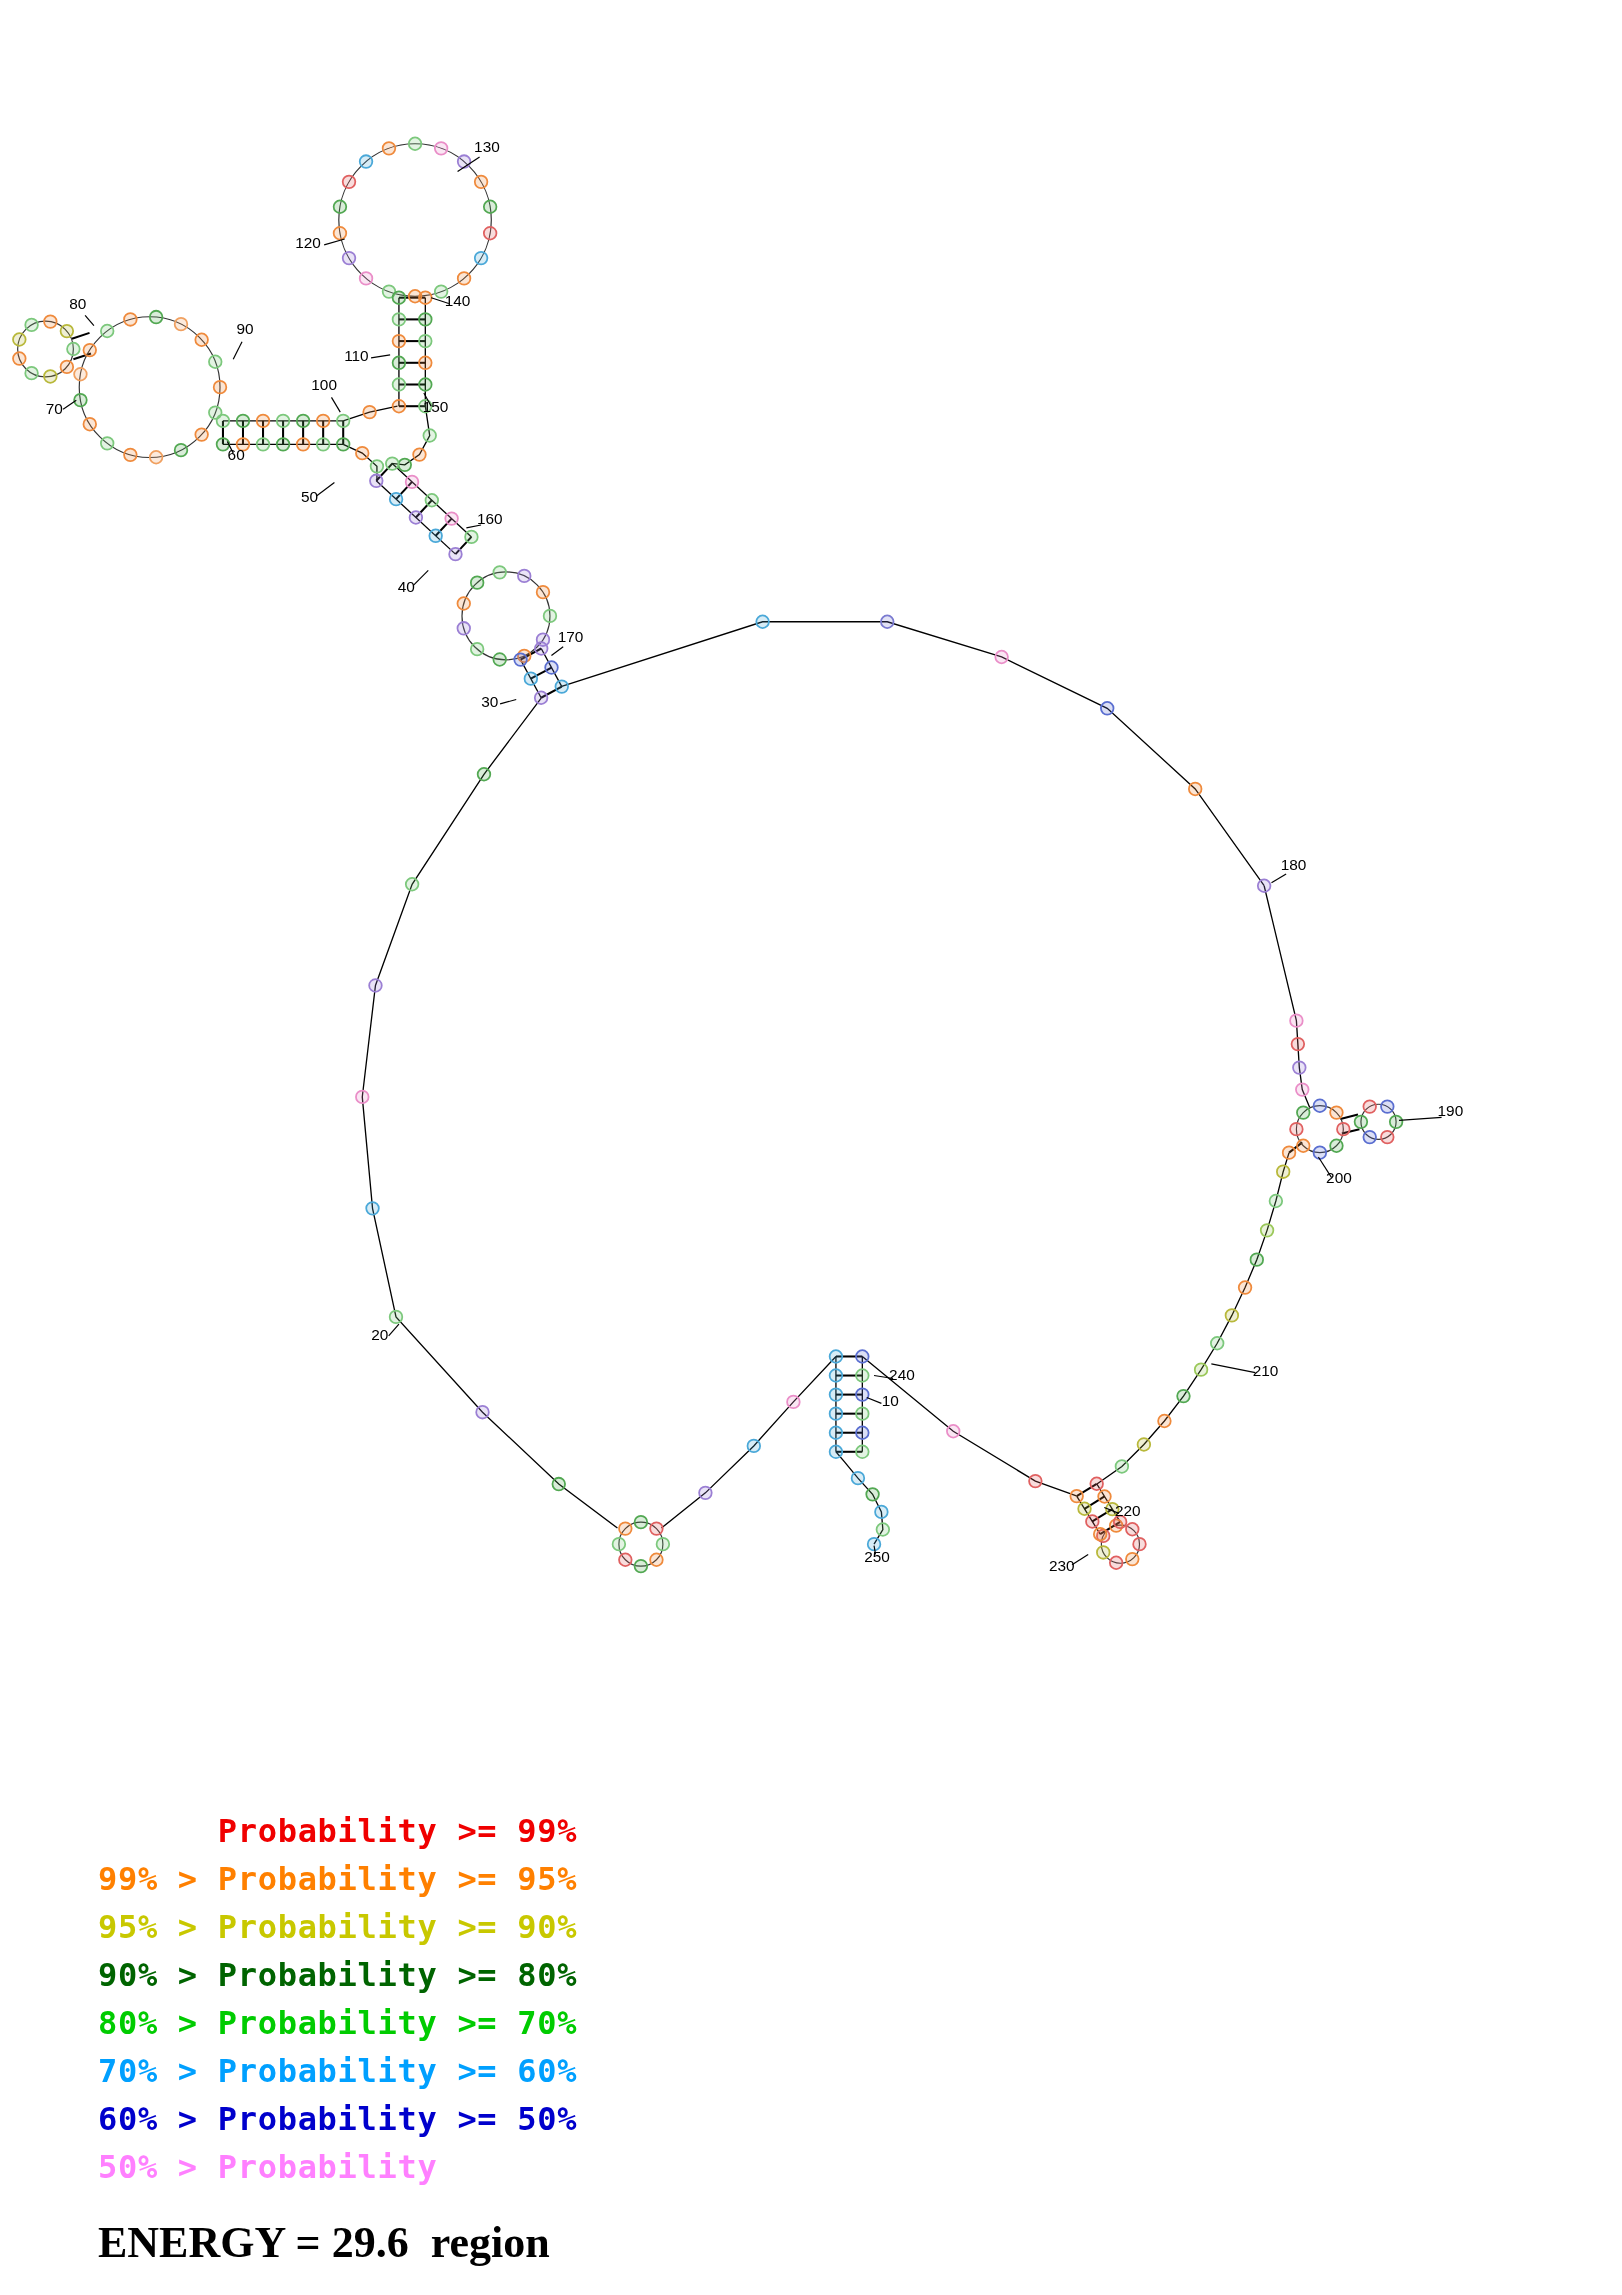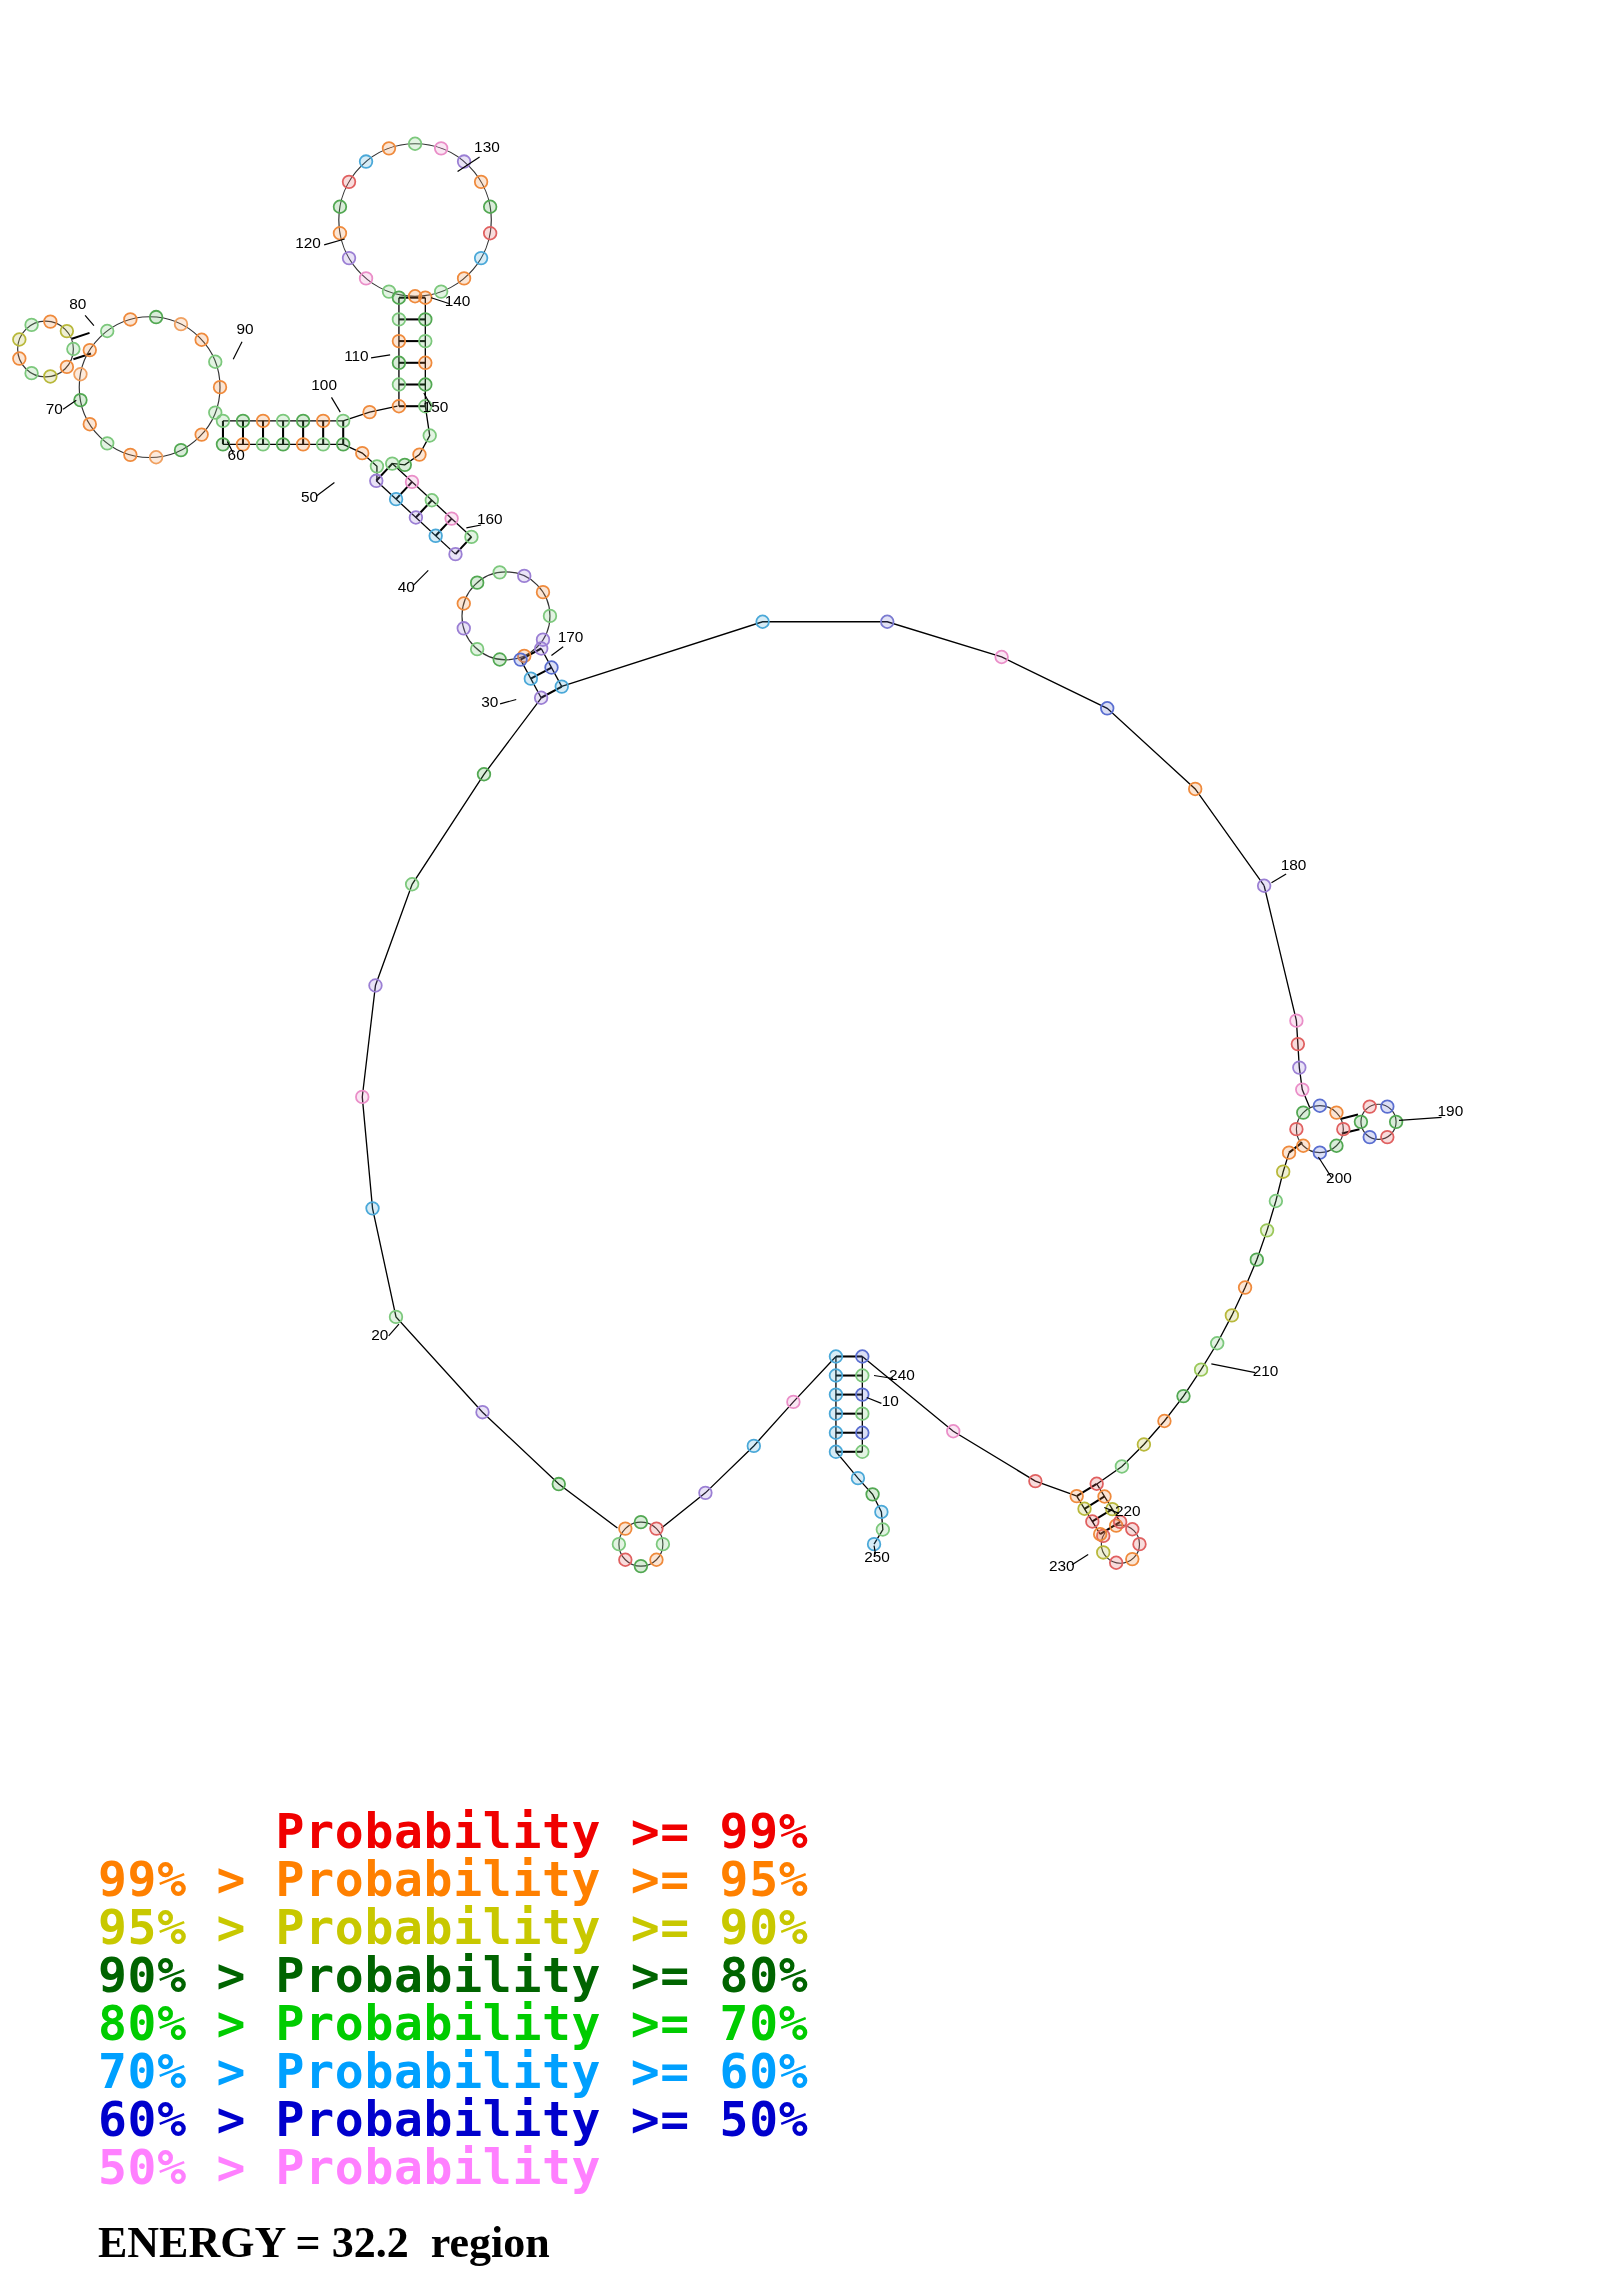--- a/index.html
+++ b/index.html
@@ -1,20 +1,20 @@
 <!DOCTYPE html>
 <html style="font-size:10.5px"><head>
 <meta charset="utf-8">
 <style>
   html,body{margin:0;padding:0;background:#ffffff;}
   body{width:1622px;height:2295px;position:relative;font-family:"Liberation Sans",sans-serif;}
   #plot-svg{position:absolute;left:0;top:0;width:1622px;height:2295px;}
   .legend{position:absolute;left:98px;top:1807px;
     font-family:"DejaVu Sans Mono",monospace;font-weight:bold;
-    font-size:48px;line-height:48px;white-space:pre;letter-spacing:0.7px;}
+    font-size:32px;line-height:48px;white-space:pre;letter-spacing:0.7px;}
   .legend-line{white-space:pre;}
   .energy{position:absolute;left:98px;top:2217px;
     font-family:"Liberation Serif",serif;font-weight:bold;
     font-size:44px;white-space:pre;color:#000;}
 </style>
 </head>
 <body>
 
 <svg id="plot-svg" viewBox="0 0 1106 1565" xmlns="http://www.w3.org/2000/svg">
     <g>
@@ -329,14 +329,14 @@
       <text x="607" y="959" text-anchor="middle" font-size="10.5" fill="#000" font-family="&quot;Liberation Sans&quot;, sans-serif">10</text>
       <line x1="597" y1="1060" x2="596" y2="1054" stroke="#000000" stroke-width="0.8"></line>
       <text x="598" y="1065" text-anchor="middle" font-size="10.5" fill="#000" font-family="&quot;Liberation Sans&quot;, sans-serif">250</text>
       <line x1="265" y1="911" x2="272" y2="903" stroke="#000000" stroke-width="0.8"></line>
       <text x="259" y="914" text-anchor="middle" font-size="10.5" fill="#000" font-family="&quot;Liberation Sans&quot;, sans-serif">20</text>
     </g>
   </svg>
 
 <div class="legend"><div class="legend-line" style="color: rgb(240, 0, 0);">      Probability &gt;= 99%</div><div class="legend-line" style="color: rgb(255, 128, 0);">99% &gt; Probability &gt;= 95%</div><div class="legend-line" style="color: rgb(200, 200, 0);">95% &gt; Probability &gt;= 90%</div><div class="legend-line" style="color: rgb(0, 100, 0);">90% &gt; Probability &gt;= 80%</div><div class="legend-line" style="color: rgb(0, 204, 0);">80% &gt; Probability &gt;= 70%</div><div class="legend-line" style="color: rgb(0, 160, 255);">70% &gt; Probability &gt;= 60%</div><div class="legend-line" style="color: rgb(0, 0, 204);">60% &gt; Probability &gt;= 50%</div><div class="legend-line" style="color: rgb(255, 128, 255);">50% &gt; Probability</div></div>
 
-<div class="energy">ENERGY = 32.2  region</div>
+<div class="energy">ENERGY = 29.6  region</div>
 
 
 </body></html>

